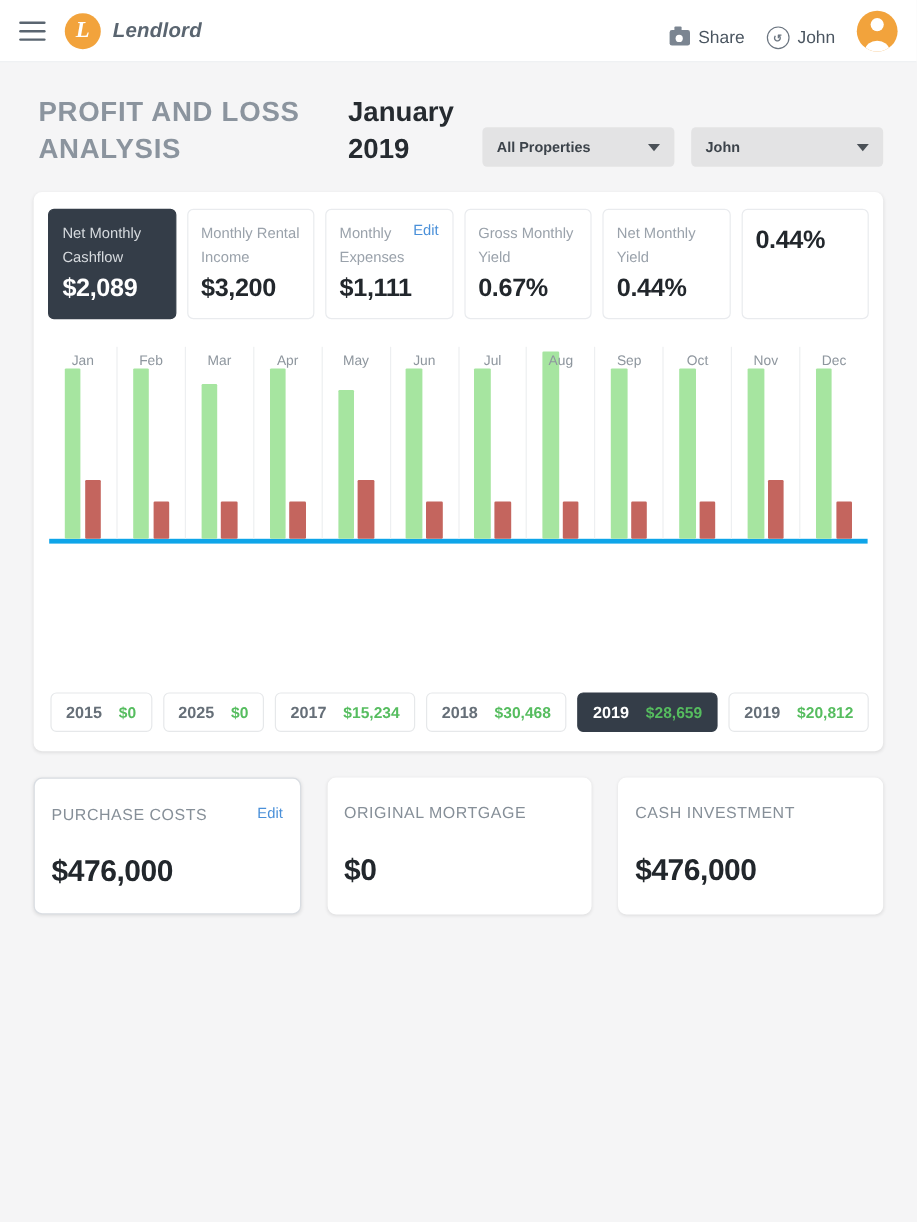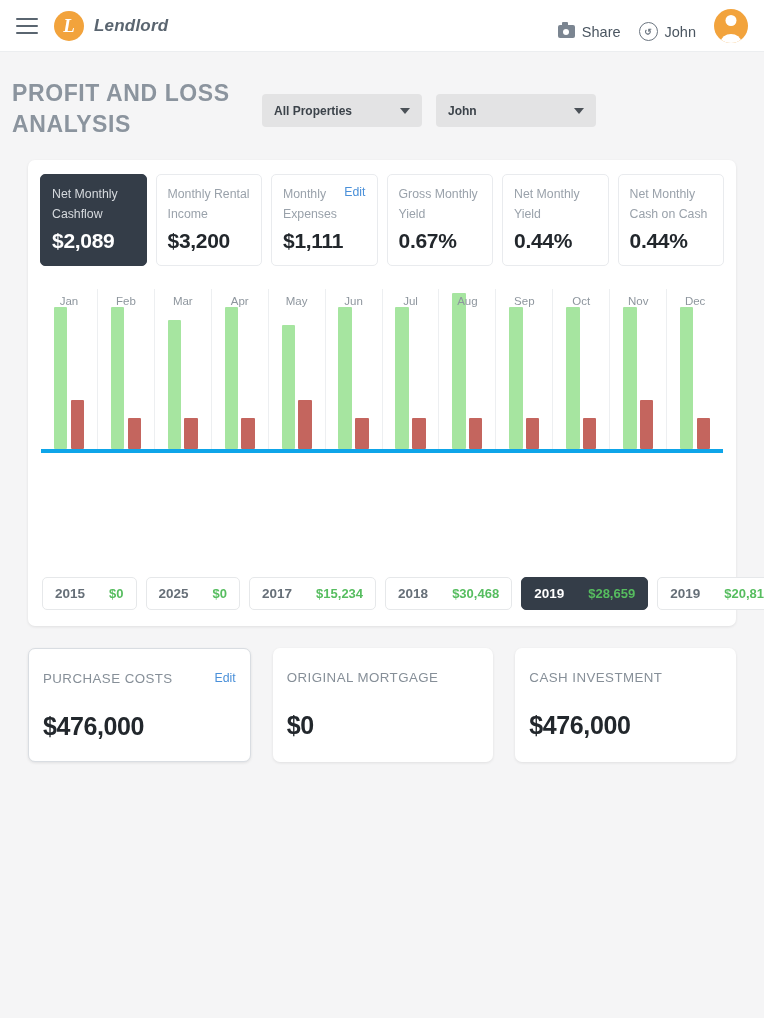--- a/index.html
+++ b/index.html
@@ -71,22 +71,22 @@
     width: 11px; height: 11px; border-radius: 50%; background: #fff;
   }
   .avatar::after {
     content: ""; position: absolute; bottom: -6px; left: 50%;
     transform: translateX(-50%);
     width: 20px; height: 15px; border-radius: 50% 50% 0 0; background: #fff;
   }
 
   
   .page-head {
-    display: flex; align-items: center;
-    padding: 26px 28px 0 12px;
+    display: flex; align-items: flex-end;
+    padding: 26px 28px 0 32px;
   }
   .page-title {
     font-size: 23px; font-weight: 700; color: #8b949e;
     letter-spacing: .6px; line-height: 1.33; width: 250px;
     text-transform: uppercase;
   }
   .period {
     font-size: 23px; font-weight: 700; color: #262b30;
     line-height: 1.33; width: 112px; margin-left: 8px;
   }
@@ -157,21 +157,21 @@
   .bar { width: 24%; border-radius: 1px; }
   .bar.income  { background: #a6e5a0; }
   .bar.expense { background: #c4655e; }
 
   .chart-spacer { height: 124px; }
 
   
   .years { display: flex; gap: 9px; padding: 0 2px; }
   .year-btn {
     border: 1px solid #e6e8ea; border-radius: 5px;
-    padding: 8px 12px; display: flex; gap: 24px; align-items: center;
+    padding: 8px 12px; display: flex; gap: 14px; align-items: center;
     cursor: pointer; background: #fff;
   }
   .year-btn.active { background: #343d48; border-color: #343d48; }
   .year-num { font-size: 13.5px; color: #666f78; font-weight: 600; }
   .year-btn.active .year-num { color: #ffffff; }
   .year-val { font-size: 13px; color: #56bd5f; font-weight: 600; }
 
   
   .bottom-row {
     display: flex; gap: 22px; margin: 22px 28px 0 28px;
@@ -216,20 +216,21 @@
     <div class="top-action">
       <span class="switch-icon">↺</span>
       <span class="top-action-label">John</span>
     </div>
     <div class="avatar"></div>
   </div>
 </div>
 
 <div class="page-head">
   <div class="page-title">PROFIT AND LOSS ANALYSIS</div>
+  <div class="period">January 2019</div>
   <div class="selects">
     <div class="select">
       <span class="select-label">All Properties</span>
       <span class="caret"></span>
     </div>
     <div class="select">
       <span class="select-label">John</span>
       <span class="caret"></span>
     </div>
   </div>
@@ -263,23 +264,20 @@
         </div>
         <div class="kpi-value">0.67%</div>
       </div>
       <div class="kpi">
         <div class="kpi-head">
           <div class="kpi-label">Net Monthly Yield</div>
         </div>
         <div class="kpi-value">0.44%</div>
       </div>
       <div class="kpi">
-        <div class="kpi-head">
-          <div class="kpi-label">Net Monthly Cash on Cash</div>
-        </div>
         <div class="kpi-value">0.44%</div>
       </div>
     </div>
 
   <div class="chart-wrap">
     <div class="chart" id="chart">
         <div class="col">
           <div class="col-label">Jan</div>
           <div class="bar income" style="height: 88.8889%; background: rgb(166, 229, 160);"></div>
           <div class="bar expense" style="height: 30.8611%; background: rgb(196, 101, 94);"></div>

